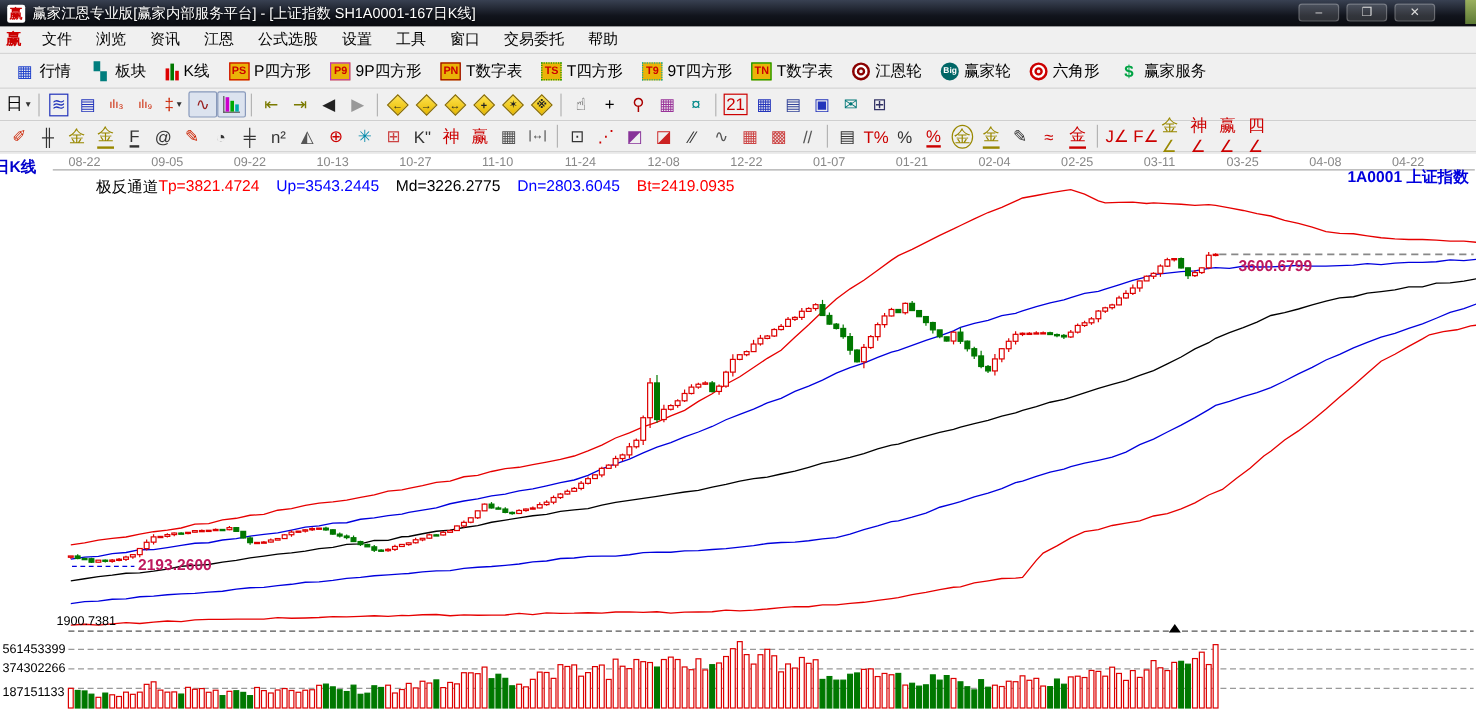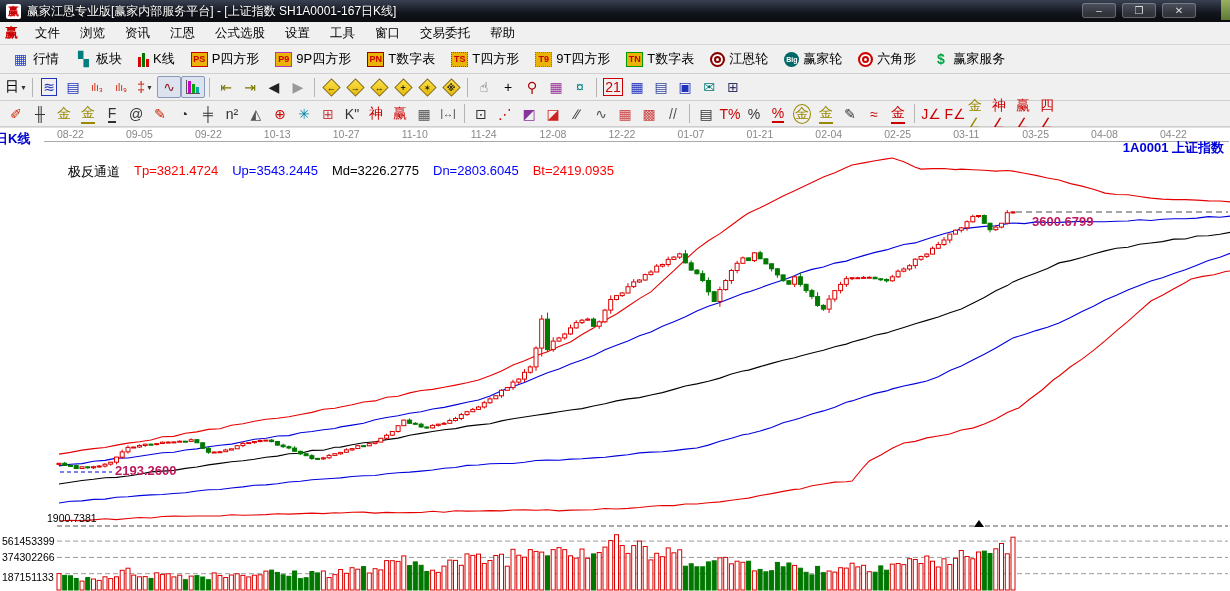--- a/index.html
+++ b/index.html
@@ -51,21 +51,21 @@
   .tsep { width:1px; height:19px; background:#b4b4b4; margin:0 4px; flex:none; }
   .ruled { border-bottom:2px solid currentColor; }
   .circled { border:1px solid currentColor; border-radius:50%; padding:0 1px; }
   .boxed { border:1px solid currentColor; padding:0 1px; }
 
   
   .chart { position:relative; width:1230px; height:464px; background:#fff; border-top:1px solid #e0e0e0; }
   .chart svg { position:absolute; left:0; top:0; }
   .ovl { position:absolute; white-space:nowrap; }
   .pane-label { left:-5px; top:2px; color:#0000cc; font-size:13px; font-weight:bold; }
-  .ind-header { left:68px; top:19px; font-size:13px; display:flex; gap:14px;margin-top:16px; }
+  .ind-header { left:80px; top:19px; font-size:13px; display:flex; gap:0; }
   .ind-name { color:#000; }
   .sym { right:6px; top:11px; color:#0000dd; font-size:13px; font-weight:bold; }
   .lbl-blue { color:#be185d; font-size:13px; font-weight:bold; }
   .lbl-axis { color:#000; font-size:10.5px; }
 </style>
 </head>
 <body>
 
 <div class="window">
 

